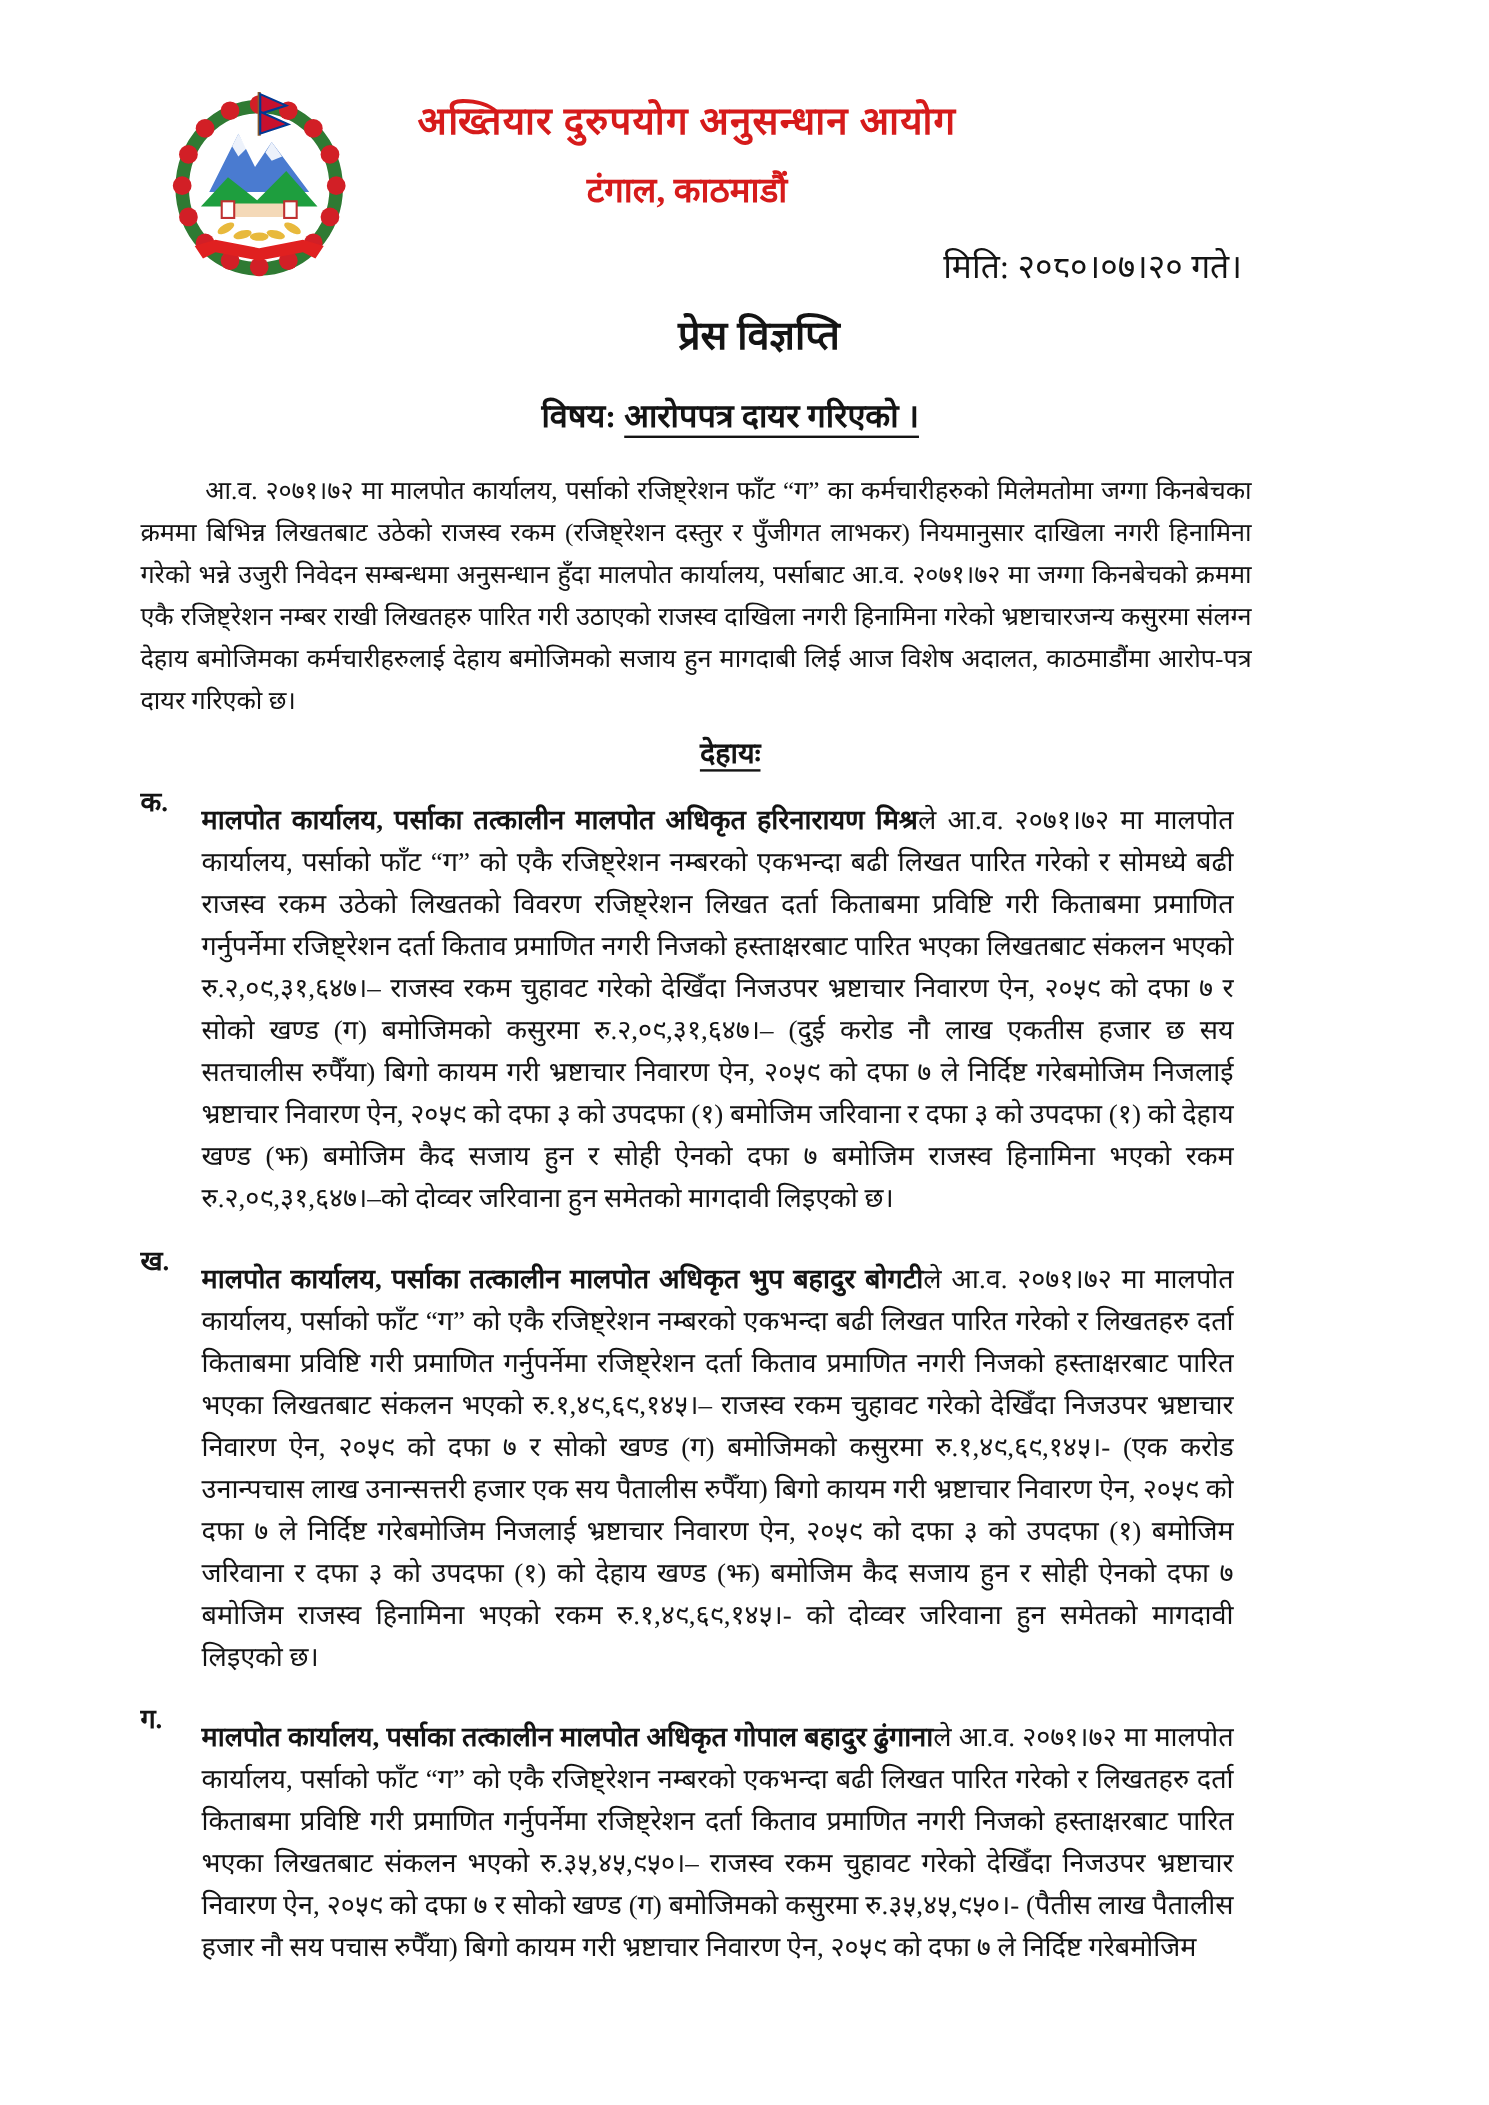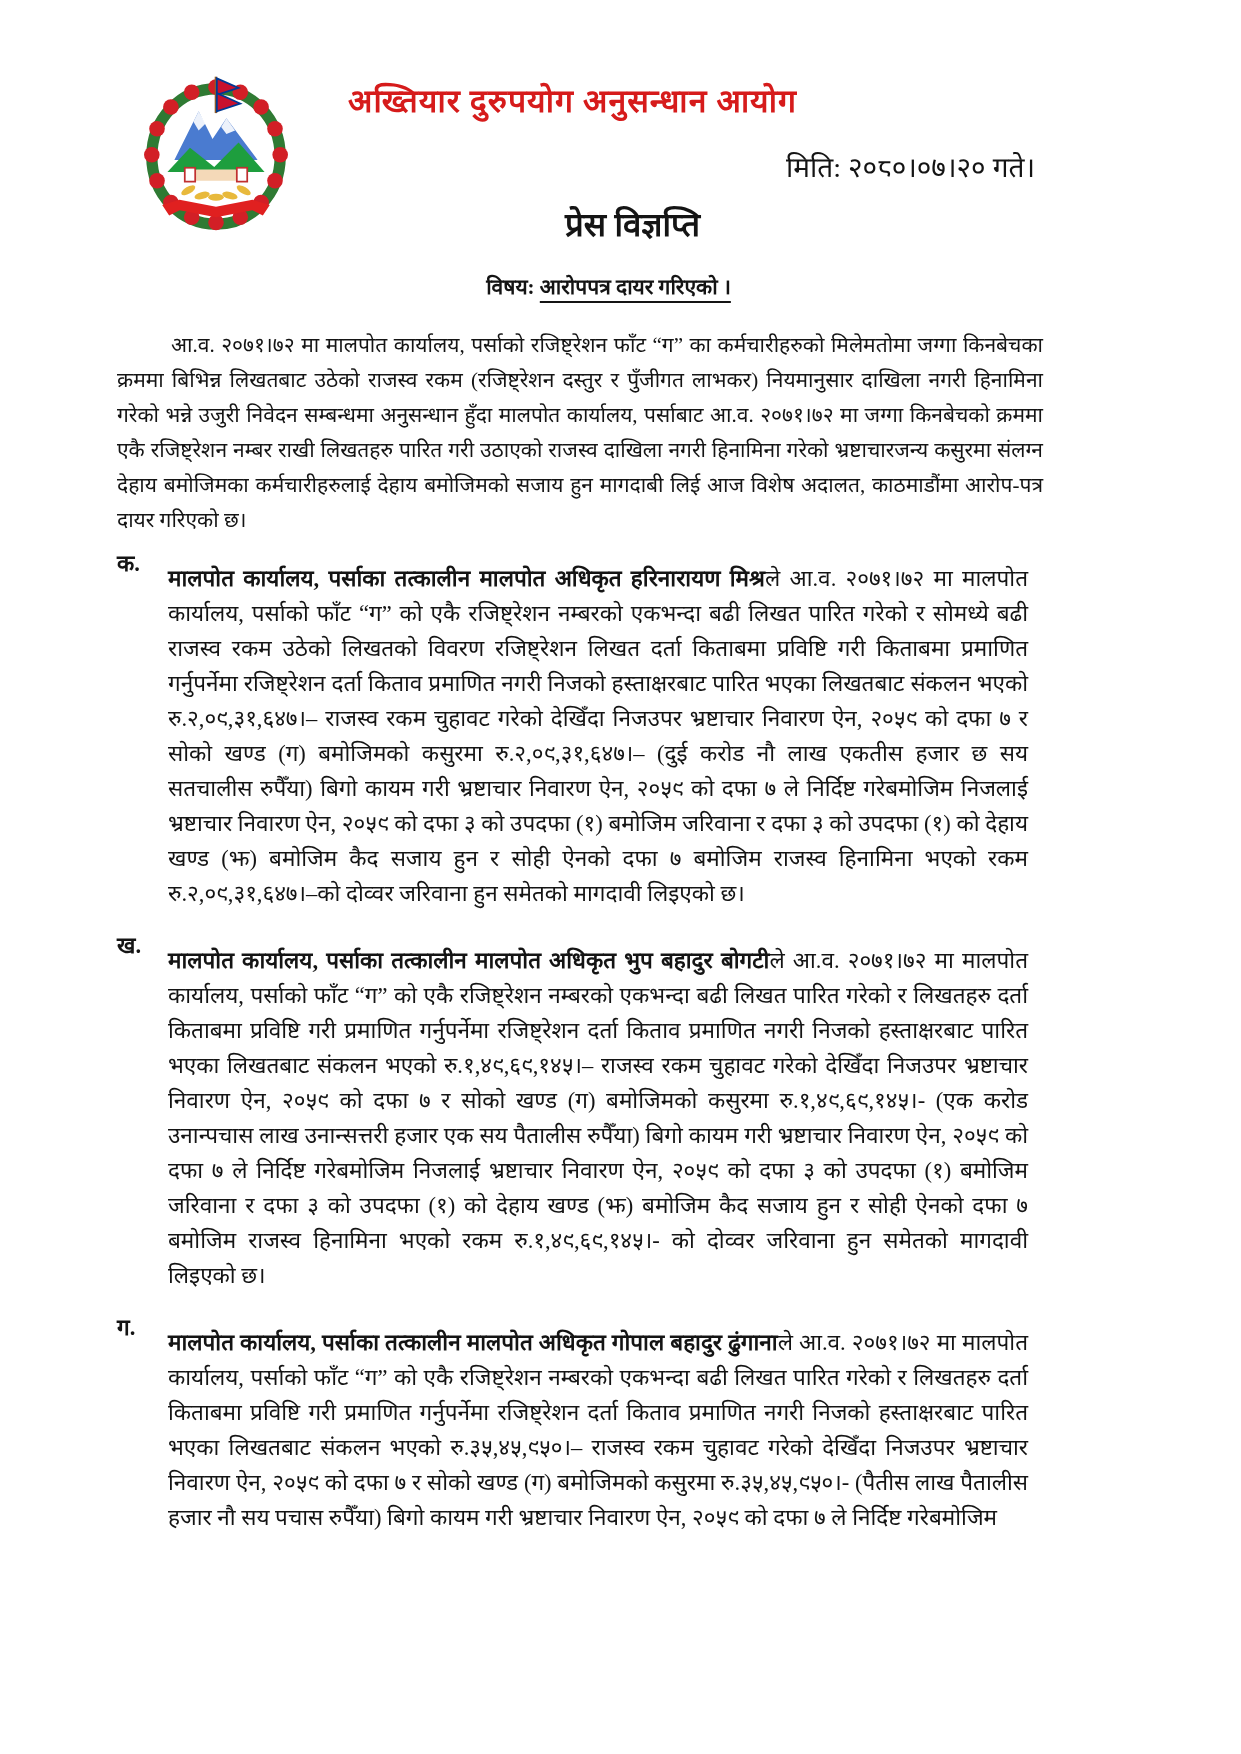--- a/index.html
+++ b/index.html
@@ -13,21 +13,21 @@
   }
   
   .letterhead{position:relative;padding-top:78px;}
   .logo{position:absolute;left:126px;top:68px;width:180px;height:170px;}
   .org-block{text-align:center;padding-right:72px;}
   .org-name{font-size:32px;font-weight:bold;color:#d61b1b;letter-spacing:1px;}
   .org-address{font-size:29px;font-weight:bold;color:#d61b1b;margin-top:16px;}
   .date-line{text-align:right;padding-right:182px;font-size:28px;margin-top:26px;}
   
   .doc-title{text-align:center;font-size:33px;font-weight:bold;margin:16px 0 0 0;padding-left:48px;}
-  .subject{text-align:center;font-size:21px;font-weight:bold;margin-top:26px;}
+  .subject{text-align:center;font-size:27px;font-weight:bold;margin-top:26px;}
   .subject .u{text-decoration:underline;text-underline-offset:7px;text-decoration-thickness:2px;}
   
   .intro{
     margin:28px 174px 0 117px;
     font-size:21px;line-height:35px;
     text-align:justify;text-indent:54px;
   }
   .list-heading{
     text-align:center;font-weight:bold;font-size:24px;
     text-decoration:underline;text-underline-offset:5px;margin-top:8px;
@@ -93,31 +93,33 @@
 
         <g>
           <line x1="100" y1="10" x2="100" y2="52" stroke="#8a5a2b" stroke-width="3"></line>
           <path d="M101 12 L126 23 L101 31 Z" fill="#c8102e" stroke="#003893" stroke-width="2"></path>
           <path d="M101 29 L128 41 L101 50 Z" fill="#c8102e" stroke="#003893" stroke-width="2"></path>
         </g>
       </svg>
     </div>
     <div class="org-block">
       <div class="org-name">अख्तियार दुरुपयोग अनुसन्धान आयोग</div>
+      <div class="org-address">टंगाल, काठमाडौं</div>
     </div>
   </header>
 
   <div class="date-line">मिति: २०८०।०७।२० गते।</div>
 
   <h1 class="doc-title">प्रेस विज्ञप्ति</h1>
 
   <div class="subject"><span>विषय: </span><span class="u">आरोपपत्र दायर गरिएको ।</span></div>
 
   <p class="intro">आ.व. २०७१।७२ मा मालपोत कार्यालय, पर्साको रजिष्ट्रेशन फाँट “ग” का कर्मचारीहरुको मिलेमतोमा जग्गा किनबेचका क्रममा बिभिन्न लिखतबाट उठेको राजस्व रकम (रजिष्ट्रेशन दस्तुर र पुँजीगत लाभकर) नियमानुसार दाखिला नगरी हिनामिना गरेको भन्ने उजुरी निवेदन सम्बन्धमा अनुसन्धान हुँदा मालपोत कार्यालय, पर्साबाट आ.व. २०७१।७२ मा जग्गा किनबेचको क्रममा एकै रजिष्ट्रेशन नम्बर राखी लिखतहरु पारित गरी उठाएको राजस्व दाखिला नगरी हिनामिना गरेको भ्रष्टाचारजन्य कसुरमा संलग्न देहाय बमोजिमका कर्मचारीहरुलाई देहाय बमोजिमको सजाय हुन मागदाबी लिई आज विशेष अदालत, काठमाडौंमा आरोप-पत्र दायर गरिएको छ।</p>
 
+  <div class="list-heading">देहायः</div>
 
   <div class="items">
 
     <div class="item">
       <div class="marker">क.</div>
       <p class="item-text"><strong>मालपोत कार्यालय, पर्साका तत्कालीन मालपोत अधिकृत हरिनारायण मिश्र</strong><span>ले आ.व. २०७१।७२ मा मालपोत कार्यालय, पर्साको फाँट “ग” को एकै रजिष्ट्रेशन नम्बरको एकभन्दा बढी लिखत पारित गरेको र सोमध्ये बढी राजस्व रकम उठेको लिखतको विवरण रजिष्ट्रेशन लिखत दर्ता किताबमा प्रविष्टि गरी किताबमा प्रमाणित गर्नुपर्नेमा रजिष्ट्रेशन दर्ता किताव प्रमाणित नगरी निजको हस्ताक्षरबाट पारित भएका लिखतबाट संकलन भएको रु.२,०९,३१,६४७।– राजस्व रकम चुहावट गरेको देखिँदा निजउपर भ्रष्टाचार निवारण ऐन, २०५९ को दफा ७ र सोको खण्ड (ग) बमोजिमको कसुरमा रु.२,०९,३१,६४७।– (दुई करोड नौ लाख एकतीस हजार छ सय सतचालीस रुपैँया) बिगो कायम गरी भ्रष्टाचार निवारण ऐन, २०५९ को दफा ७ ले निर्दिष्ट गरेबमोजिम निजलाई भ्रष्टाचार निवारण ऐन, २०५९ को दफा ३ को उपदफा (१) बमोजिम जरिवाना र दफा ३ को उपदफा (१) को देहाय खण्ड (झ) बमोजिम कैद सजाय हुन र सोही ऐनको दफा ७ बमोजिम राजस्व हिनामिना भएको रकम रु.२,०९,३१,६४७।–को दोव्वर जरिवाना हुन समेतको मागदावी लिइएको छ।</span></p>
     </div>
 
     <div class="item">
       <div class="marker">ख.</div>

